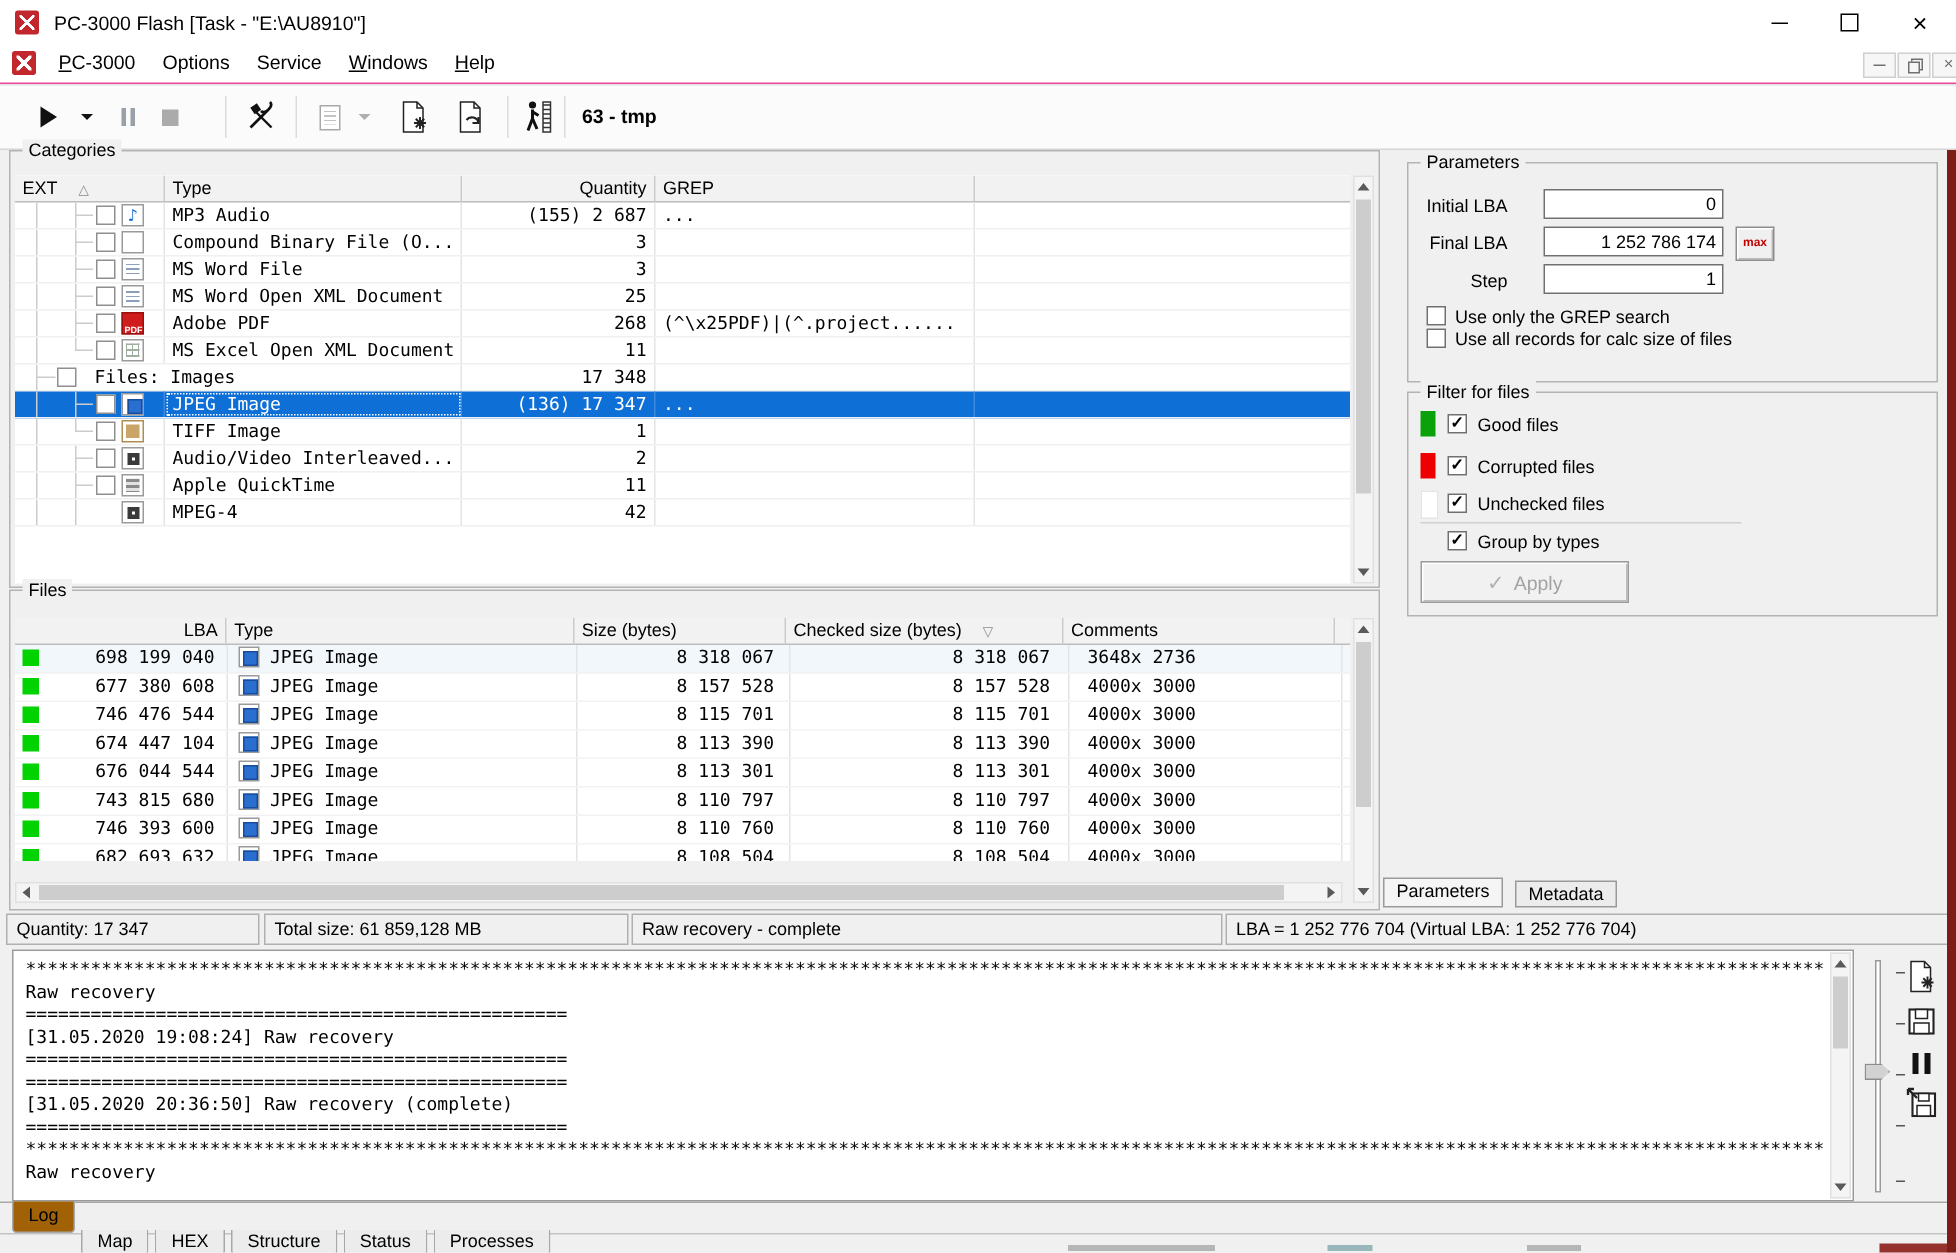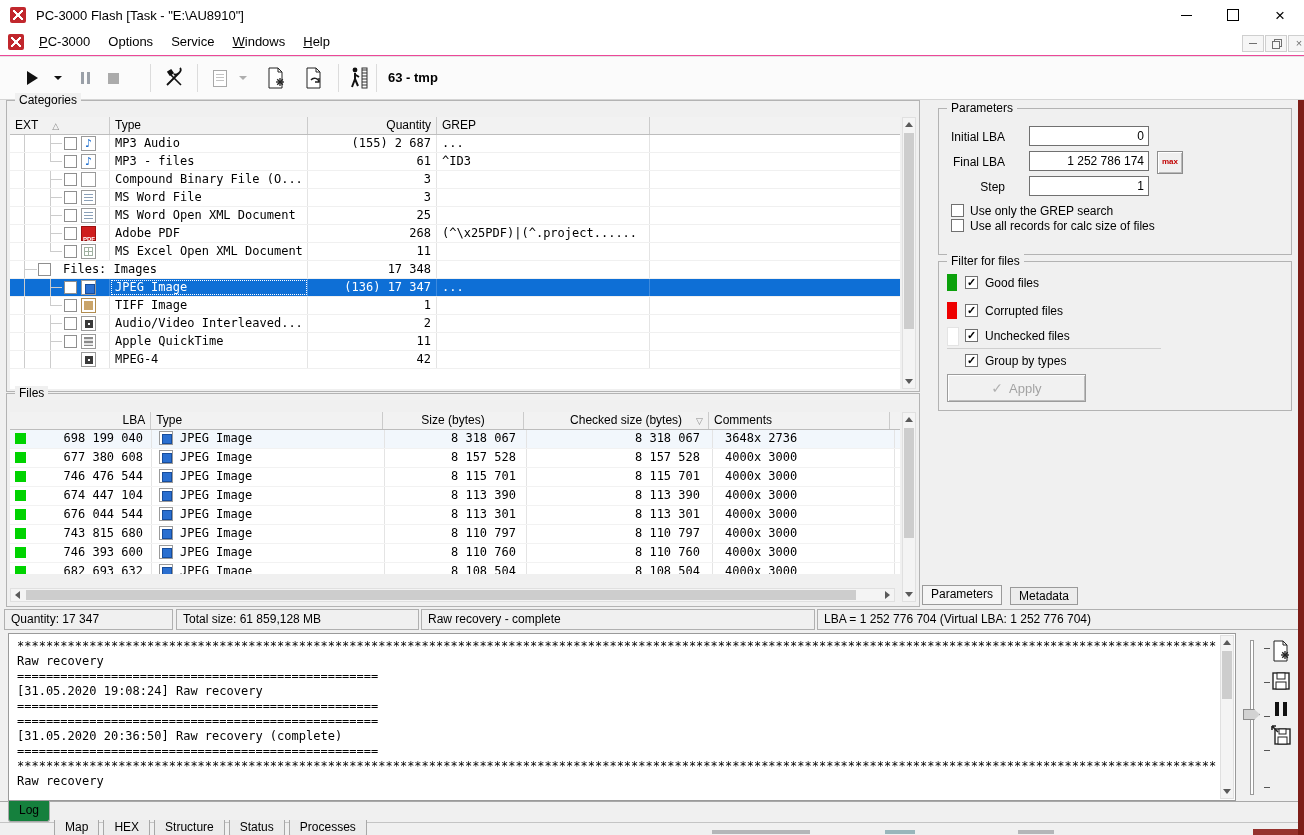--- a/index.html
+++ b/index.html
@@ -140,21 +140,21 @@
        clip-path:polygon(0 0,65% 0,100% 50%,65% 100%,0 100%);border:1px solid #8c8c8c;box-sizing:border-box}
   .tick{position:absolute;left:1264px;width:6px;height:1px;background:#555}
   .sideicon{position:absolute;left:1268px;width:26px;height:26px;display:flex;align-items:center;justify-content:center}
   .gl-pause2{display:flex;gap:4px}
   .gl-pause2 i{display:block;width:4px;height:14px;background:#111}
   
   .tabline{position:absolute;left:0;top:801px;width:1304px;height:1px;background:#a8a8a8}
   .bottom-tabs{position:absolute;left:8px;top:801px;display:flex;align-items:flex-start;gap:4px;z-index:2}
   .btab{margin-top:19px;height:16px;line-height:15px;padding:0 10px;border:1px solid #a8a8a8;border-top:none;
         background:#ececec;border-radius:0 0 3px 3px;font-size:12px}
-  .btab.active{margin-top:0;height:20px;line-height:18px;background:#15803d}
+  .btab.active{margin-top:0;height:20px;line-height:18px;background:#a16207}
   .bottomstrip{position:absolute;left:0;top:822px;width:1304px;height:13px;background:#f0f0f0;border-top:1px solid #c4c4c4}
   .smudge{position:absolute;opacity:.45}
   .redge{position:absolute;left:1298px;top:100px;width:6px;height:735px;background:#7d1d17;z-index:0}
 </style>
 </head>
 <body>
 
 <div class="titlebar">
   <span class="applogo" style="left:10px;top:7px"></span>
   <span class="title-text">PC-3000 Flash [Task - "E:\AU8910"]</span>
@@ -265,33 +265,20 @@
           <div class="cell tree">
             <i class="vl a"></i>
             <i class="vl b"></i>
             <i class="hl c"></i>
             <span class="cb"></span>
             <span class="ic ic-music-note"></span>
           </div>
           <div class="cell type">MP3 Audio</div>
           <div class="cell qty">(155) 2 687</div>
           <div class="cell grep">...</div>
-          <div class="cell fill"></div>
-        </div>
-        <div class="crow">
-          <div class="cell tree">
-            <i class="vl a"></i>
-            <i class="vl b half"></i>
-            <i class="hl c"></i>
-            <span class="cb"></span>
-            <span class="ic ic-music-note"></span>
-          </div>
-          <div class="cell type">MP3 - files</div>
-          <div class="cell qty">61</div>
-          <div class="cell grep">^ID3</div>
           <div class="cell fill"></div>
         </div>
         <div class="crow">
           <div class="cell tree">
             <i class="vl a"></i>
             <i class="vl b"></i>
             <i class="hl c"></i>
             <span class="cb"></span>
             <span class="ic ic-binary-doc"></span>
           </div>
@@ -474,22 +461,22 @@
     <span>Apply</span>
   </div>
 </div>
 
 <div class="gbox" style="left:6px;top:393px;width:912px;height:212px">
   <span class="legend">Files</span>
   <div class="files-table">
     <div class="thead">
       <div class="th" style="width:142px;text-align:right">LBA</div>
       <div class="th" style="width:233px">Type</div>
-      <div class="th" style="width:142px;text-align:center">Size (bytes)</div>
-      <div class="th" style="width:186px;text-align:right"><span>Checked size (bytes)</span><span class="sortg">▽</span></div>
+      <div class="th" style="width:142px;text-align:left">Size (bytes)</div>
+      <div class="th" style="width:186px;text-align:left"><span>Checked size (bytes)</span><span class="sortg">▽</span></div>
       <div class="th" style="width:182px">Comments</div>
       <div class="th fill"></div>
     </div>
     <div id="file-rows">
         <div class="frow hot">
           <div class="fc fc-lba"><span class="st"></span><span class="v">698 199 040</span></div>
           <div class="fc fc-type"><span class="fic"></span><span class="v">JPEG Image</span></div>
           <div class="fc fc-size">8 318 067</div>
           <div class="fc fc-chk">8 318 067</div>
           <div class="fc fc-com">3648x 2736</div>

